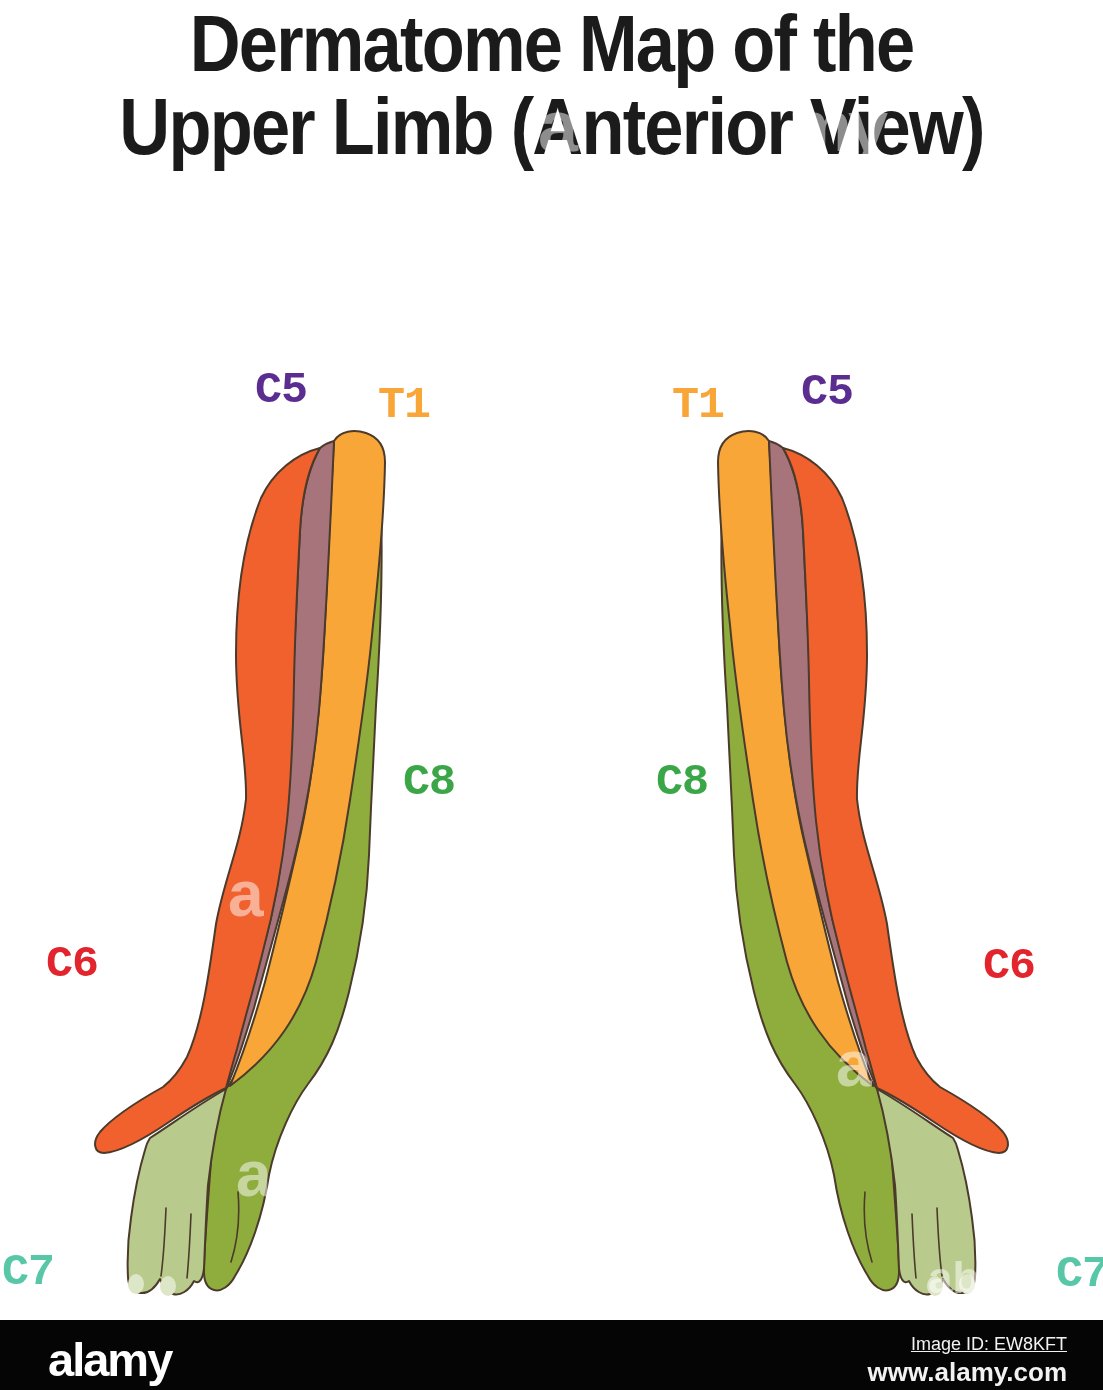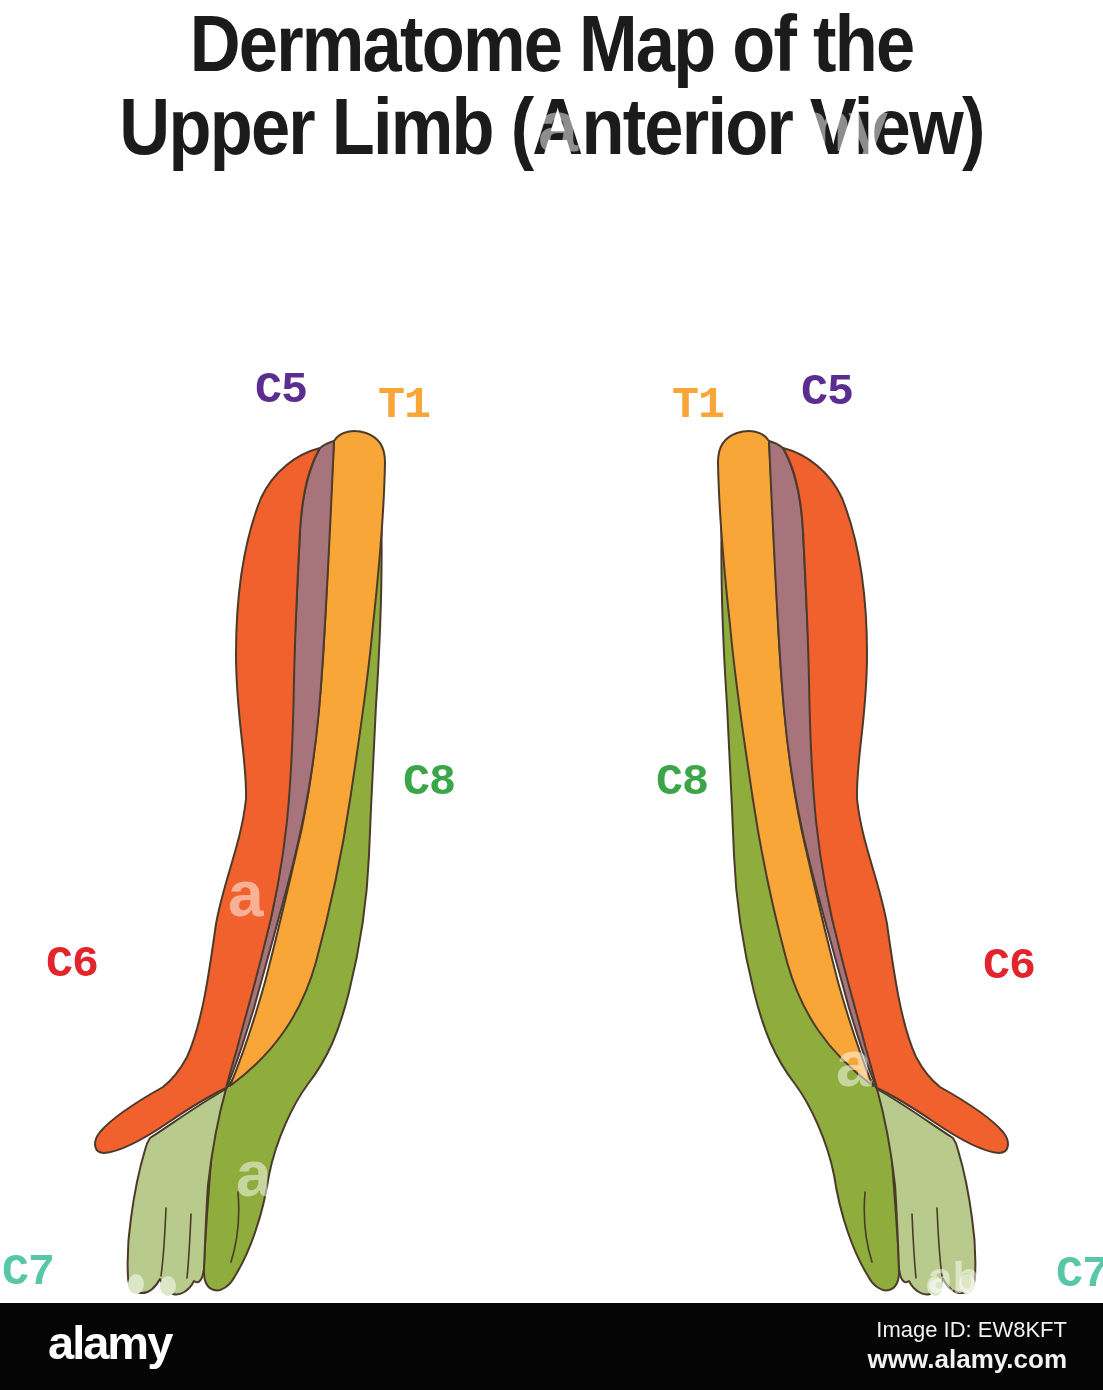--- a/index.html
+++ b/index.html
@@ -16,31 +16,31 @@
   .diagram-svg{position:absolute;left:0;top:0;z-index:1;}
   .lbl{
     position:absolute;font-weight:bold;font-size:45px;letter-spacing:-1px;
     line-height:1;z-index:3;font-family:Liberation Mono, monospace;
   }
   .wm{
     position:absolute;font-weight:bold;color:rgba(255,255,255,0.5);
     z-index:4;pointer-events:none;line-height:1;letter-spacing:0;
   }
   .footer-bar{
-    position:absolute;left:0;bottom:0;width:1103px;height:87px;
+    position:absolute;left:0;bottom:0;width:1103px;height:70px;
     background:#050505;z-index:5;
   }
   .alamy-logo{
     position:absolute;left:48px;top:16px;color:#ffffff;font-weight:bold;
     font-size:47px;letter-spacing:-2px;line-height:1;
   }
   .footer-right{
     position:absolute;right:36px;top:14px;text-align:right;color:#f2f2f2;
   }
-  .image-id{font-size:22px;font-weight:400;line-height:1.2;}
+  .image-id{font-size:18px;font-weight:400;line-height:1.2;text-decoration:underline;}
   .site-url{font-size:26px;font-weight:bold;line-height:1.25;text-align:center;}
 </style>
 </head>
 <body>
 
 <div class="canvas">
 
   <div class="title">
     <div>Dermatome Map of the</div>
     <div>Upper Limb (Anterior View)</div>

